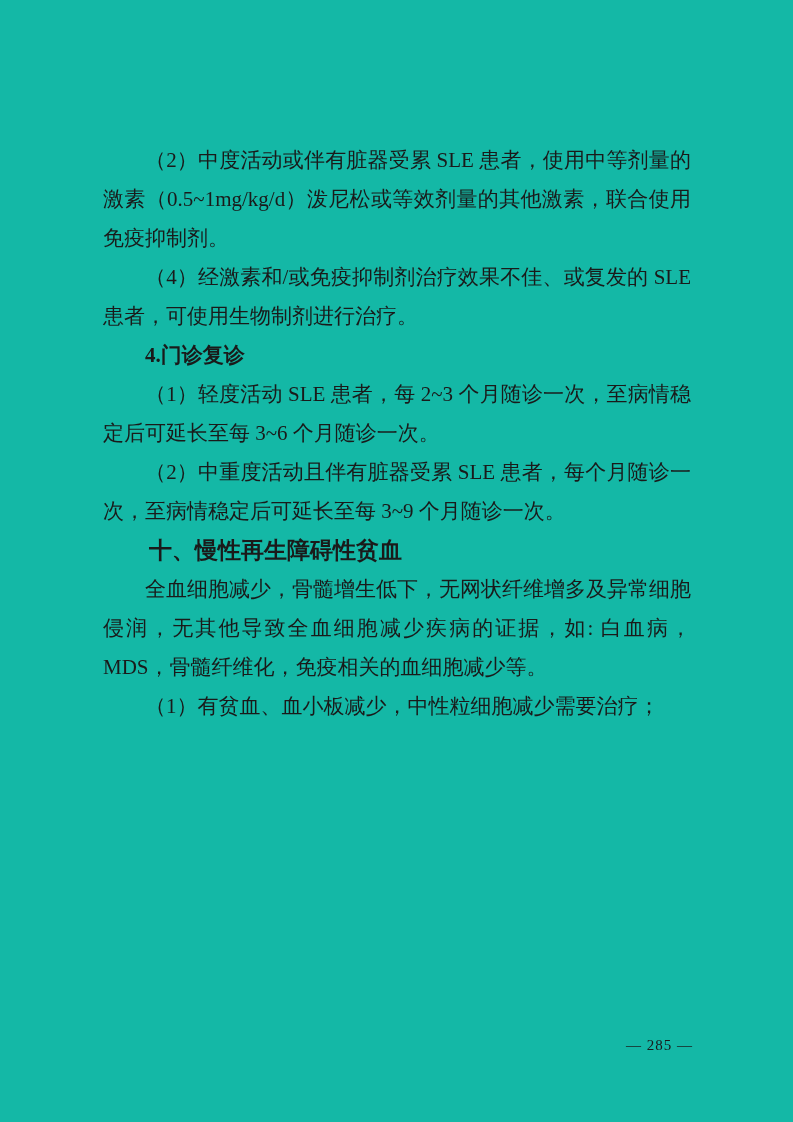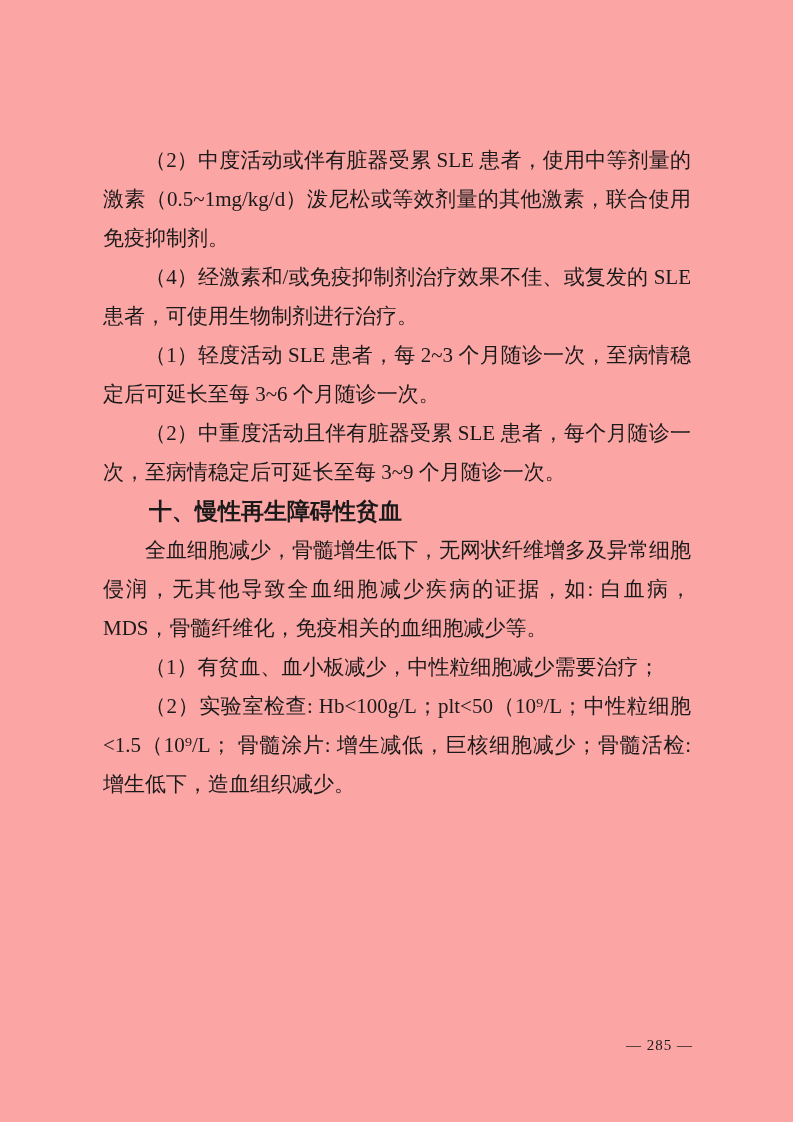--- a/index.html
+++ b/index.html
@@ -1,21 +1,21 @@
 <!DOCTYPE html>
 <html><head>
 <meta charset="utf-8">
 <style>
   html, body { margin: 0; padding: 0; background: #e8e8e8; }
   .page {
     position: relative;
     width: 793px;
     height: 1122px;
     margin: 0 auto;
-    background: #fca5a5;
+    background: #14b8a6;
     overflow: hidden;
     font-family: "Liberation Serif", "DejaVu Serif", serif;
     color: #1a1a1a;
   }
   .content {
     position: absolute;
     left: 103px;
     top: 141px;
     width: 588px;
     font-size: 21px;
@@ -50,21 +50,21 @@
     white-space: pre;
   }
 </style>
 </head>
 <body>
 
 <div class="page">
   <div class="content">
       <div class="block para">（2）中度活动或伴有脏器受累 SLE 患者，使用中等剂量的激素（0.5~1mg/kg/d）泼尼松或等效剂量的其他激素，联合使用免疫抑制剂。</div>
       <div class="block para">（4）经激素和/或免疫抑制剂治疗效果不佳、或复发的 SLE 患者，可使用生物制剂进行治疗。</div>
+      <div class="block heading-serif">4.门诊复诊</div>
       <div class="block para">（1）轻度活动 SLE 患者，每 2~3 个月随诊一次，至病情稳定后可延长至每 3~6 个月随诊一次。</div>
       <div class="block para">（2）中重度活动且伴有脏器受累 SLE 患者，每个月随诊一次，至病情稳定后可延长至每 3~9 个月随诊一次。</div>
       <div class="block heading-sans">十、慢性再生障碍性贫血</div>
       <div class="block para">全血细胞减少，骨髓增生低下，无网状纤维增多及异常细胞侵润，无其他导致全血细胞减少疾病的证据，如: 白血病，MDS，骨髓纤维化，免疫相关的血细胞减少等。</div>
       <div class="block para">（1）有贫血、血小板减少，中性粒细胞减少需要治疗；</div>
-      <div class="block para">（2）实验室检查: Hb&lt;100g/L；plt&lt;50（10⁹/L；中性粒细胞&lt;1.5（10⁹/L； 骨髓涂片: 增生减低，巨核细胞减少；骨髓活检: 增生低下，造血组织减少。</div>
     </div>
   <div class="page-number">— 285 —</div>
 </div>
 
 </body></html>

